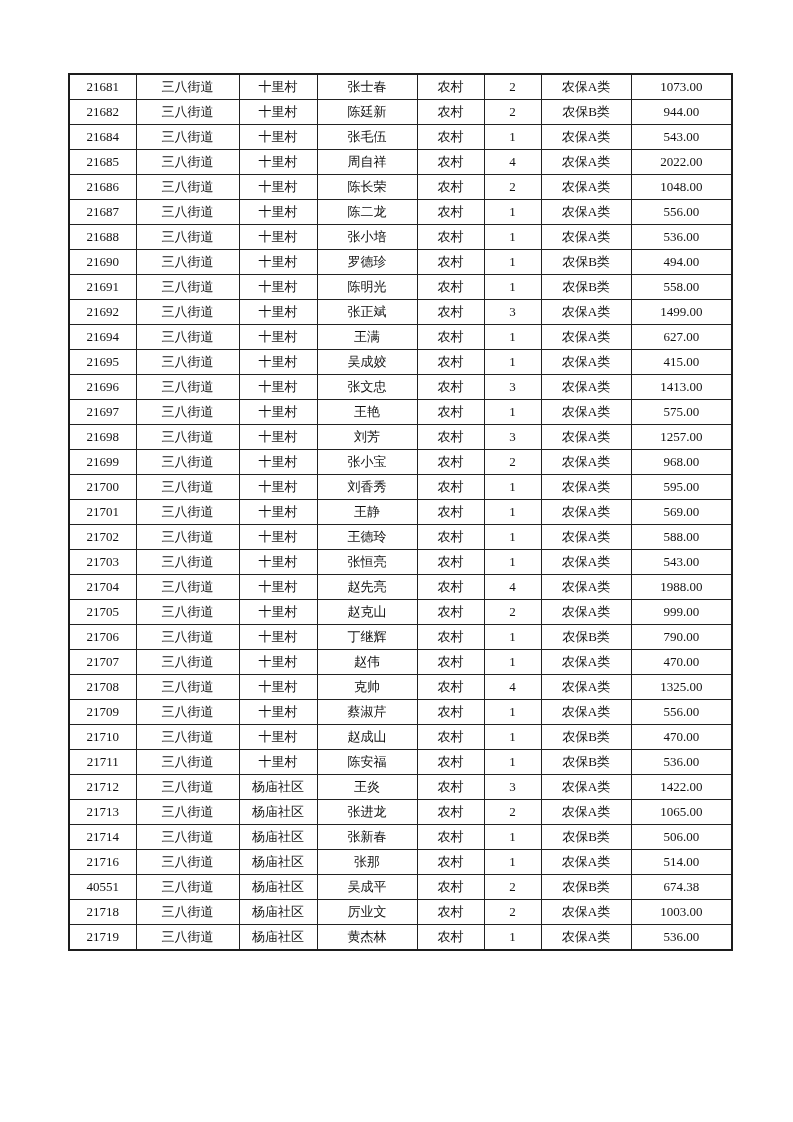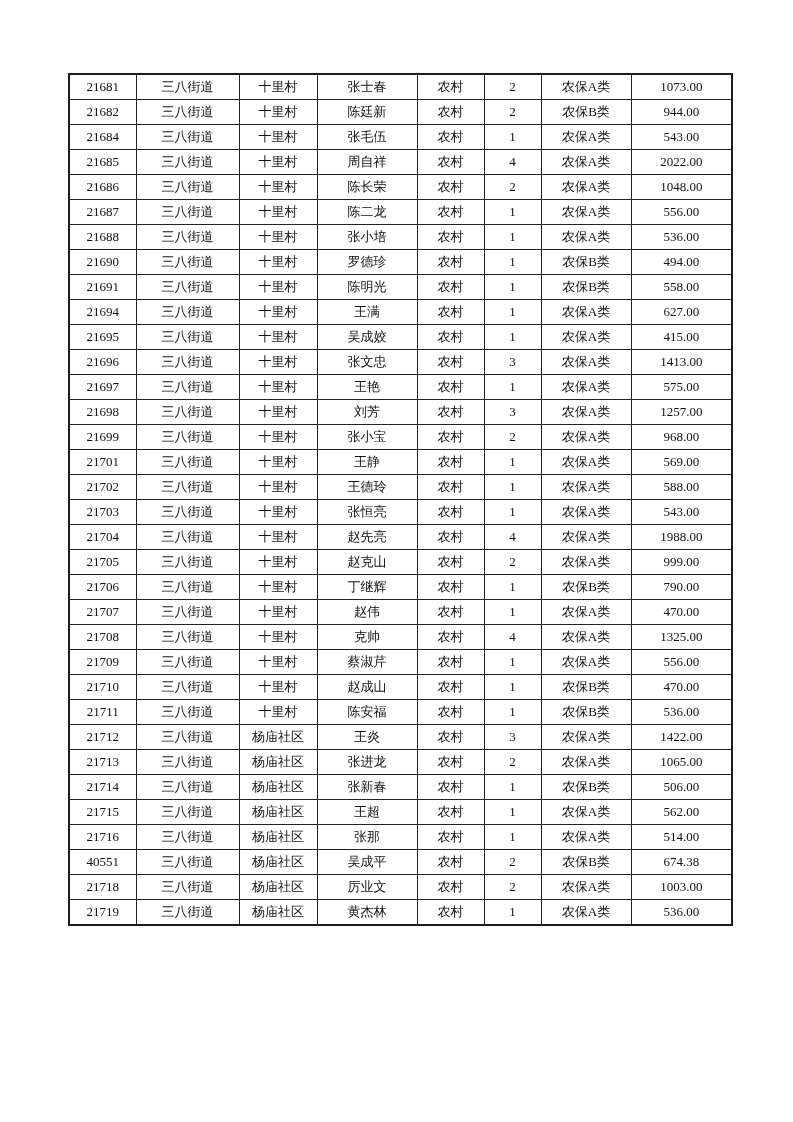--- a/index.html
+++ b/index.html
@@ -154,20 +154,30 @@
     <td>21691</td>
     <td>三八街道</td>
     <td>十里村</td>
     <td>陈明光</td>
     <td>农村</td>
     <td>1</td>
     <td>农保B类</td>
     <td>558.00</td>
   </tr>
 
+  <tr>
+    <td>21692</td>
+    <td>三八街道</td>
+    <td>十里村</td>
+    <td>张正斌</td>
+    <td>农村</td>
+    <td>3</td>
+    <td>农保A类</td>
+    <td>1499.00</td>
+  </tr>
 
 
   <tr>
     <td>21694</td>
     <td>三八街道</td>
     <td>十里村</td>
     <td>王满</td>
     <td>农村</td>
     <td>1</td>
     <td>农保A类</td>
@@ -222,20 +232,30 @@
     <td>21699</td>
     <td>三八街道</td>
     <td>十里村</td>
     <td>张小宝</td>
     <td>农村</td>
     <td>2</td>
     <td>农保A类</td>
     <td>968.00</td>
   </tr>
 
+  <tr>
+    <td>21700</td>
+    <td>三八街道</td>
+    <td>十里村</td>
+    <td>刘香秀</td>
+    <td>农村</td>
+    <td>1</td>
+    <td>农保A类</td>
+    <td>595.00</td>
+  </tr>
 
   <tr>
     <td>21701</td>
     <td>三八街道</td>
     <td>十里村</td>
     <td>王静</td>
     <td>农村</td>
     <td>1</td>
     <td>农保A类</td>
     <td>569.00</td>
@@ -377,30 +397,20 @@
     <td>21714</td>
     <td>三八街道</td>
     <td>杨庙社区</td>
     <td>张新春</td>
     <td>农村</td>
     <td>1</td>
     <td>农保B类</td>
     <td>506.00</td>
   </tr>
 
-  <tr>
-    <td>21715</td>
-    <td>三八街道</td>
-    <td>杨庙社区</td>
-    <td>王超</td>
-    <td>农村</td>
-    <td>1</td>
-    <td>农保A类</td>
-    <td>562.00</td>
-  </tr>
 
   <tr>
     <td>21716</td>
     <td>三八街道</td>
     <td>杨庙社区</td>
     <td>张那</td>
     <td>农村</td>
     <td>1</td>
     <td>农保A类</td>
     <td>514.00</td>

